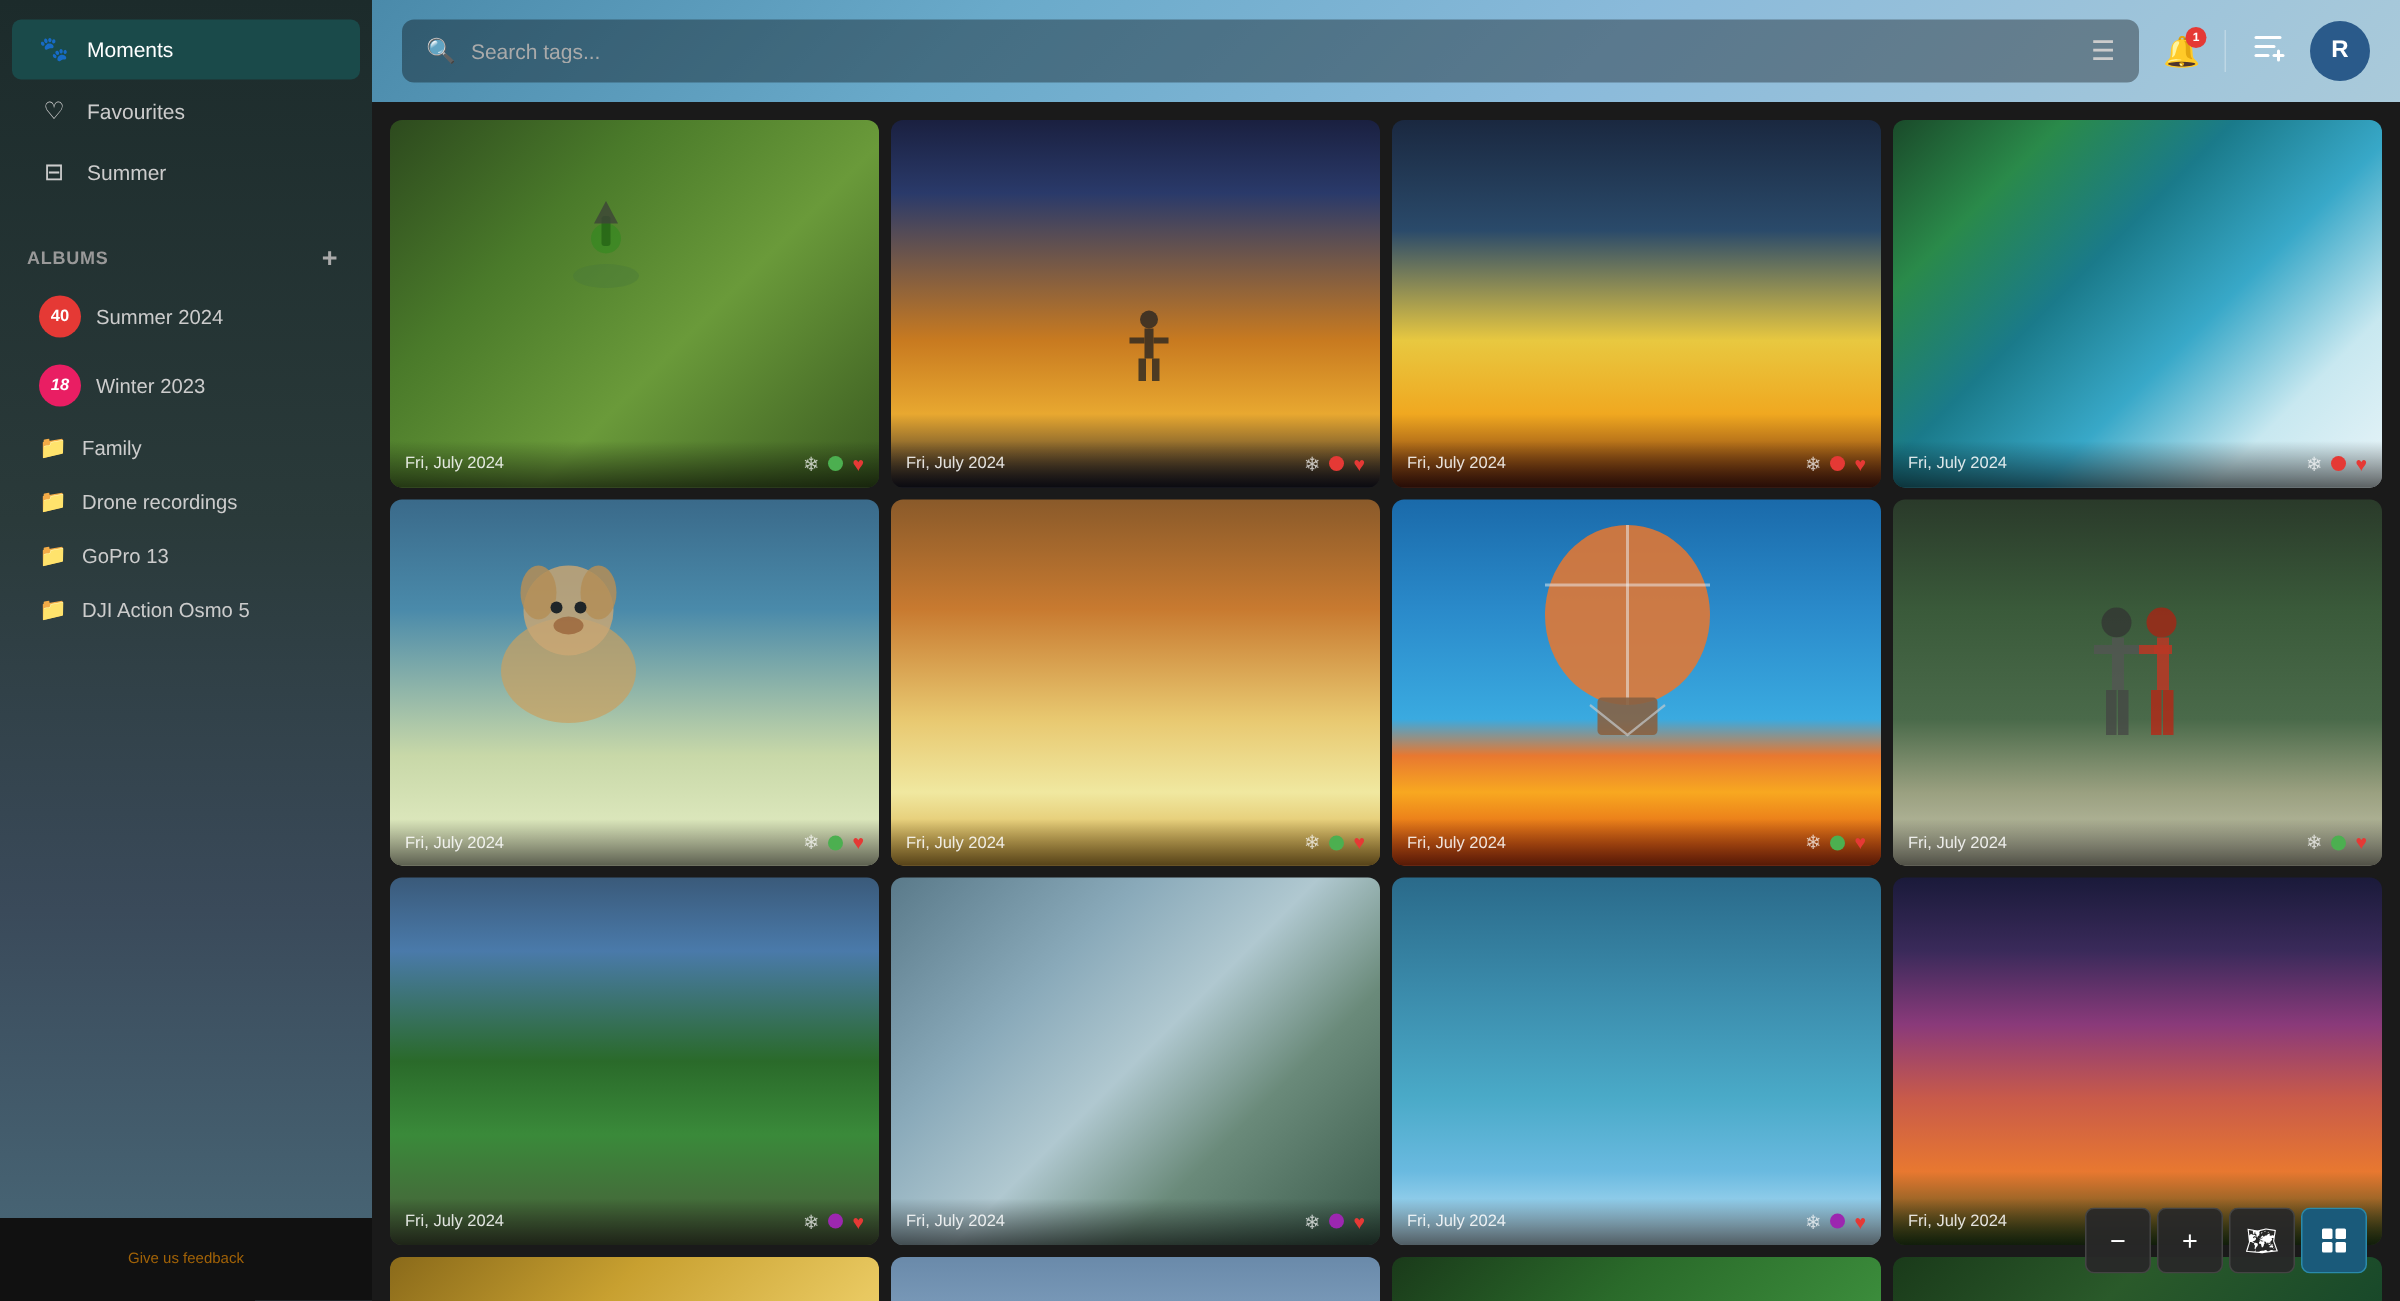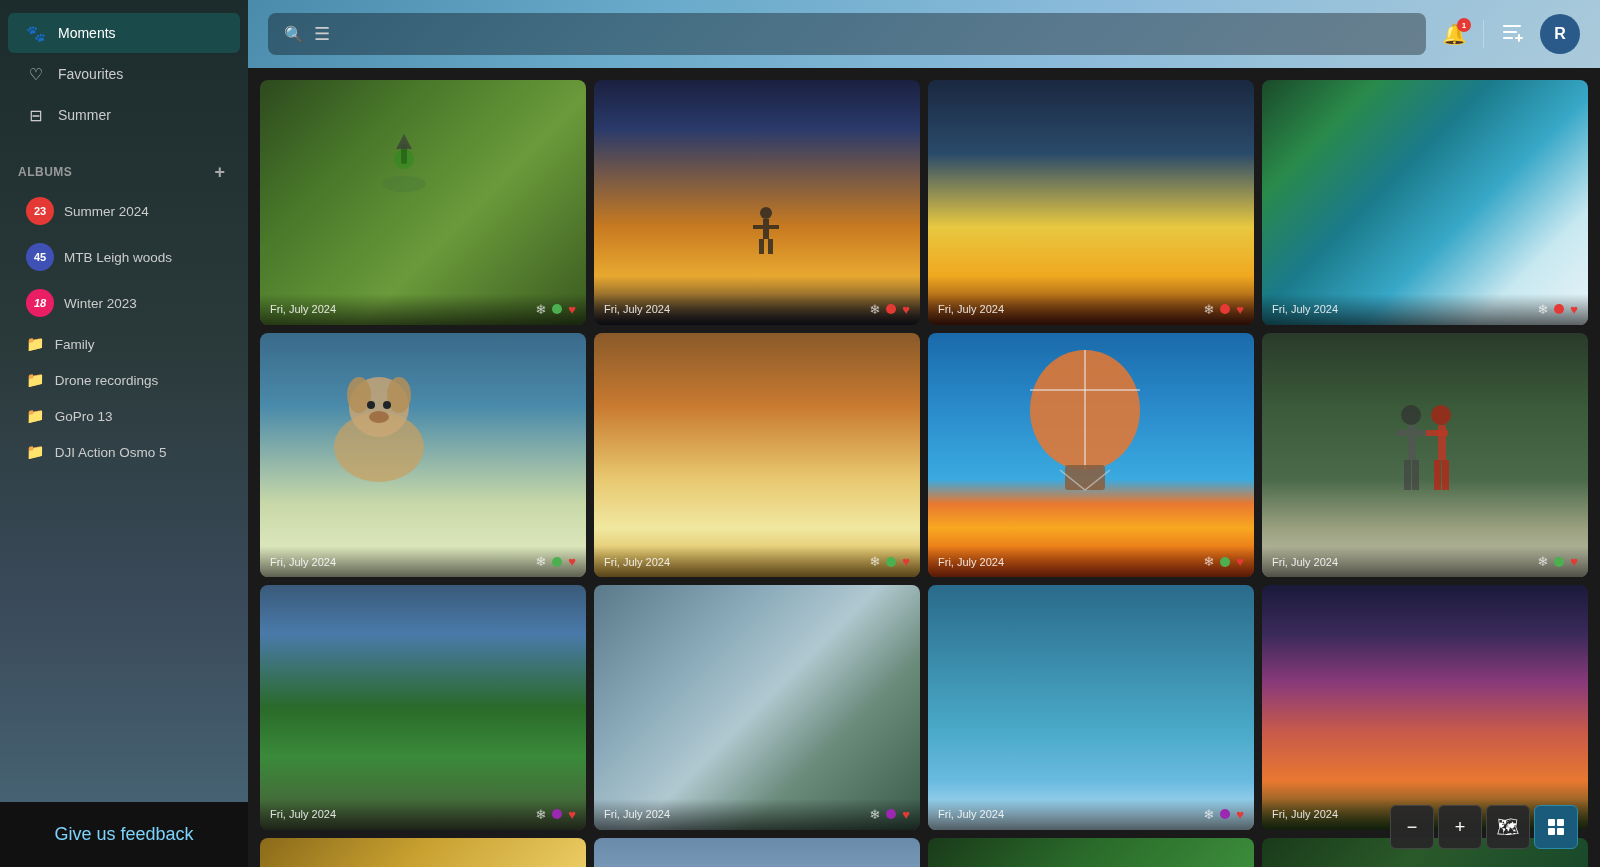--- a/index.html
+++ b/index.html
@@ -117,24 +117,24 @@
       font-size: 15px;
       color: #999;
     }
 
     .feedback-btn {
       position: absolute;
       bottom: 0;
       left: 0;
       right: 0;
       background: #111;
-      color: #7dd3fc;
+      color: #a16207;
       text-align: center;
       padding: 22px 16px;
-      font-size: 18px;
+      font-size: 10px;
       font-weight: 500;
       cursor: pointer;
     }
 
     
     .main {
       flex: 1;
       display: flex;
       flex-direction: column;
       background: #1a1a1a;
@@ -369,29 +369,23 @@
     </div>
   </nav>
 
   <div class="section-header">
     <span>Albums</span>
     <span class="add-btn">+</span>
   </div>
 
   <div class="album-item">
     <div class="album-badge" style="background:#e53935;">
-      <span>23</span>
+      <span>40</span>
     </div>
     <span>Summer 2024</span>
-  </div>
-  <div class="album-item">
-    <div class="album-badge" style="background:#3f51b5;">
-      <span>45</span>
-    </div>
-    <span>MTB Leigh woods</span>
   </div>
   <div class="album-item">
     <div class="album-badge" style="background:#e91e63;font-style:italic;">
       <span>18</span>
     </div>
     <span>Winter 2023</span>
   </div>
 
 
   <div class="folder-item">
@@ -415,20 +409,21 @@
   <div class="feedback-btn">
     <span>Give us feedback</span>
   </div>
 </aside>
 
 <main class="main">
 
   <header class="topbar">
     <div class="search-bar">
       <span style="color:#aaa;font-size:16px;">🔍</span>
+      <input type="text" placeholder="Search tags..." style="">
       <span class="filter-icon">☰</span>
     </div>
     <div class="topbar-actions">
       <div class="notif-btn">
         🔔
         <div class="notif-badge">
           <span>1</span>
         </div>
       </div>
       <div class="divider-v"></div>

